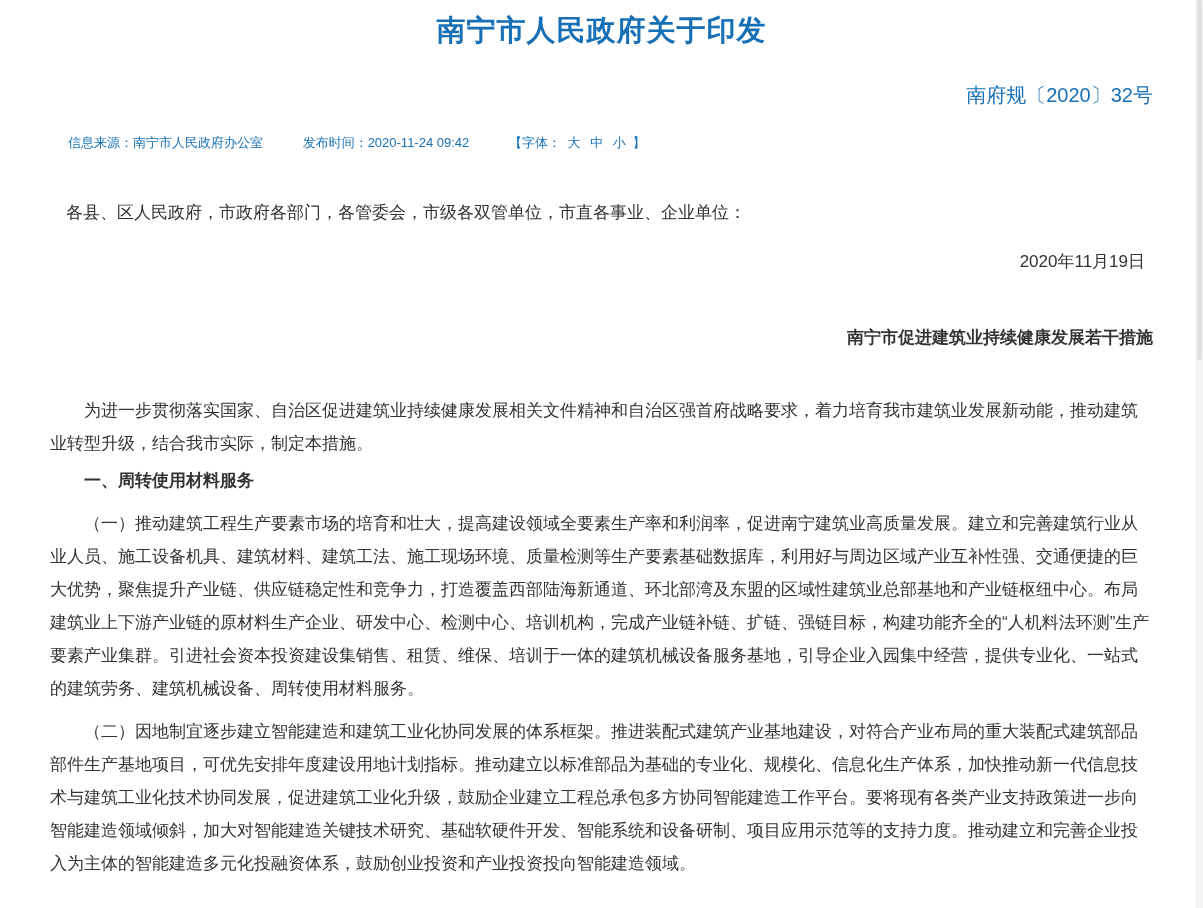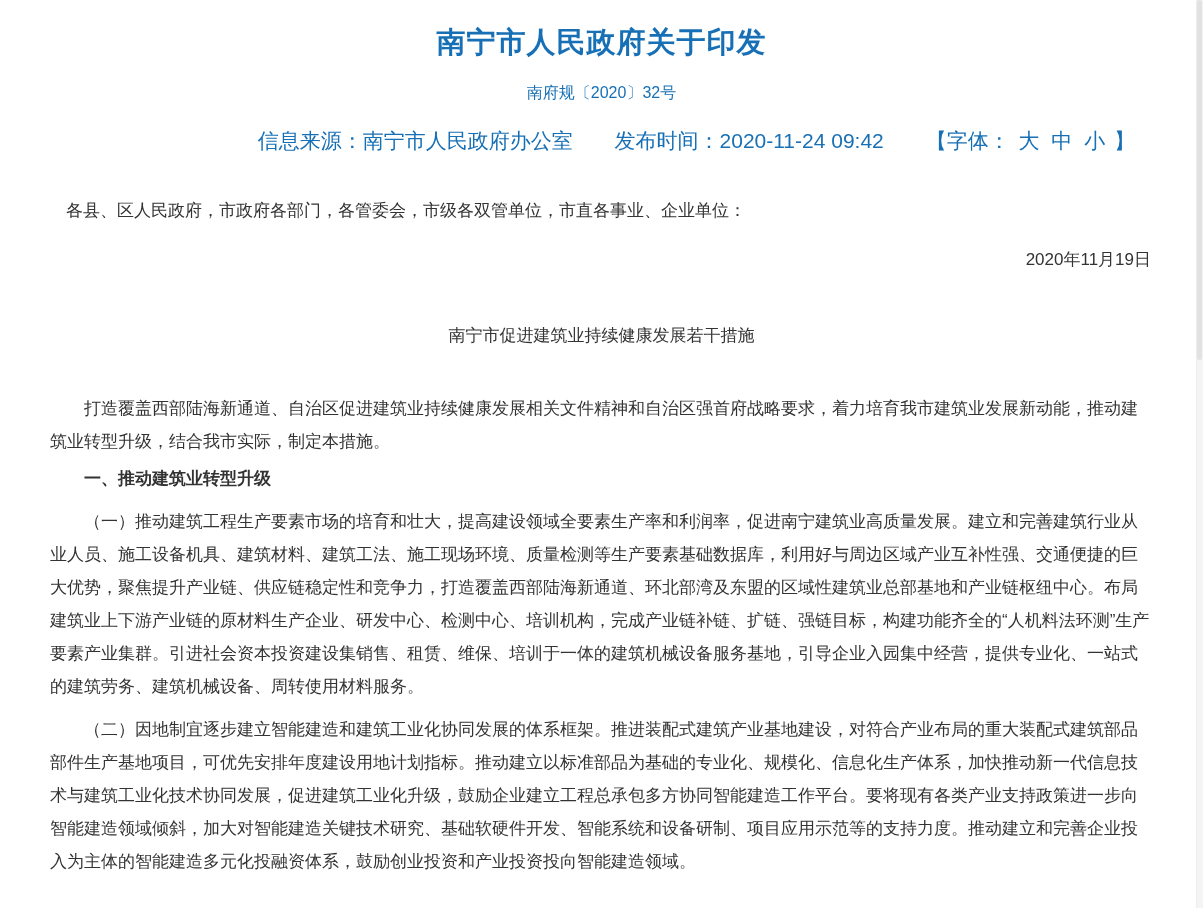--- a/index.html
+++ b/index.html
@@ -21,35 +21,35 @@
   .content {
     padding: 10px 50px 0 50px;
   }
   
   .doc-title {
     text-align: center;
     color: #1770b5;
     font-weight: bold;
     font-size: 29px;
     line-height: 41px;
-    margin: 12px;
+    margin: 0;
     letter-spacing: 1px;
   }
   .doc-number {
-    text-align: center;
+    text-align: right;
     color: #1770b5;
-    font-size: 16px;
+    font-size: 20px;
     line-height: 26px;
-    margin-top: 17px;
+    margin-top: 31px;
     font-weight: normal;
   }
   .meta-row {
-    text-align: right;
+    text-align: left;
     color: #1770b5;
-    font-size: 21px;
+    font-size: 13px;
     line-height: 20px;
     margin-top: 25px;
   }
   .meta-row .meta-item { margin: 0 18px; }
   .meta-row .font-size-link {
     cursor: pointer;
     margin: 0 3px;
     text-decoration: none;
     color: #1770b5;
   }
@@ -61,27 +61,27 @@
     line-height: 33px;
   }
   .salutation {
     margin: 16px;
   }
   .para {
     margin: 10px 0 0 0;
     text-indent: 2em;
   }
   .doc-date {
-    margin: 10px 2px 0 0;
+    margin: 10px 8px 0 0;
     text-align: right;
   }
   .attachment-title {
     margin: 43px 0 0 0;
-    text-align: center;
-    font-weight: normal;
+    text-align: right;
+    font-weight: bold;
     font-size: 17px;
   }
   .preamble {
     margin-top: 40px;
     text-indent: 2em;
   }
   .section-title {
     font-weight: bold;
     text-indent: 2em;
     margin: 4px 0 0 0;
@@ -129,23 +129,23 @@
         <span>】</span>
       </span>
     </div>
 
     <div class="body-text">
       <p class="salutation">各县、区人民政府，市政府各部门，各管委会，市级各双管单位，市直各事业、企业单位：</p>
       <p class="doc-date">2020年11月19日</p>
 
       <p class="attachment-title">南宁市促进建筑业持续健康发展若干措施</p>
 
-      <p class="para preamble">打造覆盖西部陆海新通道、自治区促进建筑业持续健康发展相关文件精神和自治区强首府战略要求，着力培育我市建筑业发展新动能，推动建筑业转型升级，结合我市实际，制定本措施。</p>
+      <p class="para preamble">为进一步贯彻落实国家、自治区促进建筑业持续健康发展相关文件精神和自治区强首府战略要求，着力培育我市建筑业发展新动能，推动建筑业转型升级，结合我市实际，制定本措施。</p>
 
-      <p class="section-title">一、推动建筑业转型升级</p>
+      <p class="section-title">一、周转使用材料服务</p>
 
       <p class="para">（一）推动建筑工程生产要素市场的培育和壮大，提高建设领域全要素生产率和利润率，促进南宁建筑业高质量发展。建立和完善建筑行业从业人员、施工设备机具、建筑材料、建筑工法、施工现场环境、质量检测等生产要素基础数据库，利用好与周边区域产业互补性强、交通便捷的巨大优势，聚焦提升产业链、供应链稳定性和竞争力，打造覆盖西部陆海新通道、环北部湾及东盟的区域性建筑业总部基地和产业链枢纽中心。布局建筑业上下游产业链的原材料生产企业、研发中心、检测中心、培训机构，完成产业链补链、扩链、强链目标，构建功能齐全的“人机料法环测”生产要素产业集群。引进社会资本投资建设集销售、租赁、维保、培训于一体的建筑机械设备服务基地，引导企业入园集中经营，提供专业化、一站式的建筑劳务、建筑机械设备、周转使用材料服务。</p>
       <p class="para">（二）因地制宜逐步建立智能建造和建筑工业化协同发展的体系框架。推进装配式建筑产业基地建设，对符合产业布局的重大装配式建筑部品部件生产基地项目，可优先安排年度建设用地计划指标。推动建立以标准部品为基础的专业化、规模化、信息化生产体系，加快推动新一代信息技术与建筑工业化技术协同发展，促进建筑工业化升级，鼓励企业建立工程总承包多方协同智能建造工作平台。要将现有各类产业支持政策进一步向智能建造领域倾斜，加大对智能建造关键技术研究、基础软硬件开发、智能系统和设备研制、项目应用示范等的支持力度。推动建立和完善企业投入为主体的智能建造多元化投融资体系，鼓励创业投资和产业投资投向智能建造领域。</p>
     </div>
   </div>
 
   <div class="scrollbar-track">
     <div class="scrollbar-thumb"></div>
   </div>
 </div>

